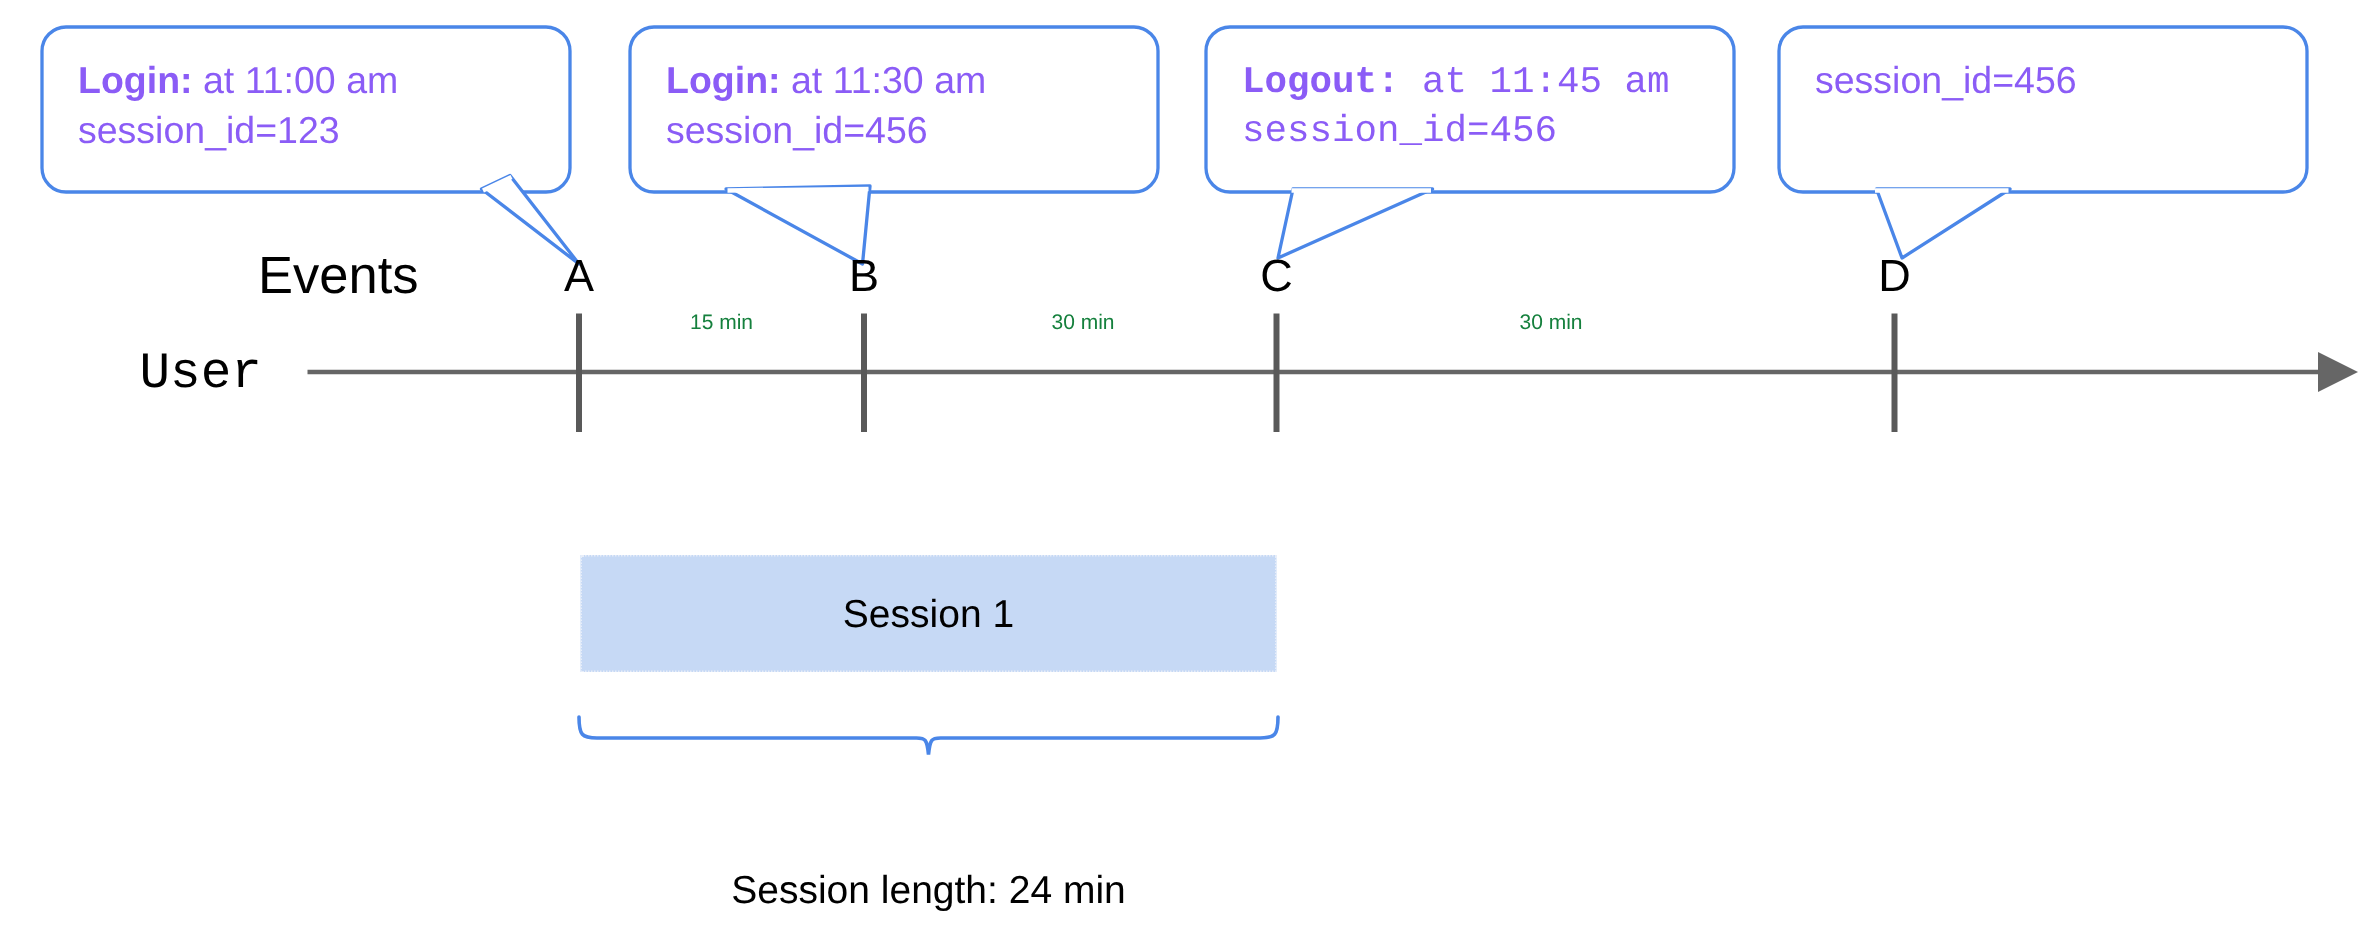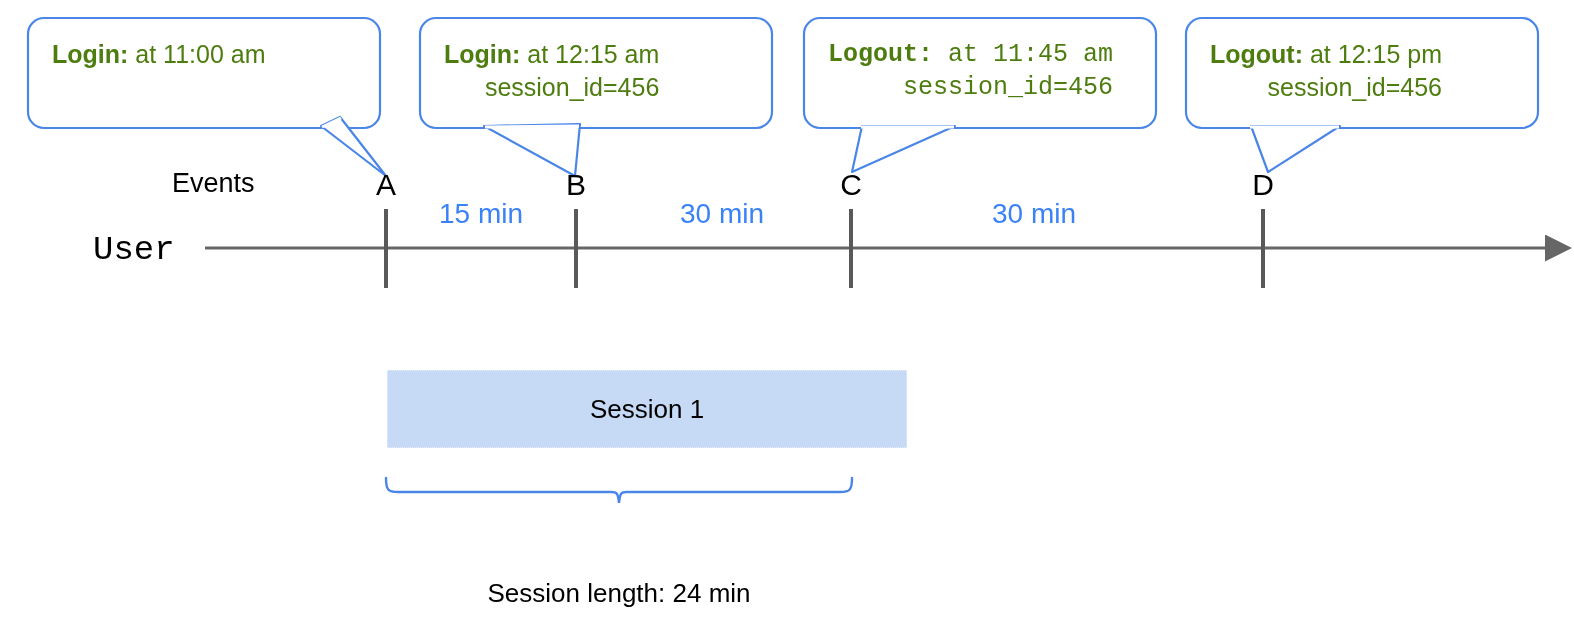--- a/index.html
+++ b/index.html
@@ -22,52 +22,51 @@
     position: absolute;
     left: 0;
     top: 0;
     width: 1574px;
     height: 630px;
   }
   .callout-text {
     position: absolute;
     font-size: 25px;
     line-height: 33px;
-    color: #4d7c0f;
+    color: #8b5cf6;
     white-space: nowrap;
     letter-spacing: 0px;
-    text-align: right;
   }
   .callout-text .lead {
     font-weight: bold;
   }
   .marker-letter {
     position: absolute;
     font-size: 30px;
     line-height: 30px;
     color: #000000;
     text-align: center;
     transform: translateX(-50%);
   }
   .interval-label {
     position: absolute;
-    font-size: 28px;
+    font-size: 14px;
     line-height: 22px;
-    color: #3b82f6;
+    color: #15803d;
     text-align: left;
     transform: translateX(-50%);
     white-space: nowrap;
   }
   .axis-label {
     position: absolute;
     color: #000000;
     white-space: nowrap;
   }
   #events-label {
-    font-size: 27px;
+    font-size: 35px;
     line-height: 27px;
   }
   #user-label {
     font-size: 34px;
     line-height: 34px;
   }
   #session-bar {
     position: absolute;
     background: #c6d9f5;
     border: 1px dotted #e8eef9;
@@ -134,49 +133,49 @@
     <line x1="1263" y1="209" x2="1263" y2="288" stroke="#595959" stroke-width="4"></line>
 
     <path d="M 386 478 C 386 490, 388 492, 398 492
              L 611 492 C 617 492, 618 493, 619 503
              C 620 493, 621 492, 627 492
              L 840 492 C 850 492, 852 490, 852 478" fill="none" stroke="#4a86e8" stroke-width="2.4" stroke-linecap="round"></path>
   </svg>
 
   <div class="callout-text" style="left:52px; top:38px;">
     <div><span class="lead">Login:</span><span> at 11:00 am</span></div>
+    <div>session_id=123</div>
   </div>
 
   <div class="callout-text" style="left:444px; top:38px;">
-    <div><span class="lead">Login:</span><span> at 12:15 am</span></div>
+    <div><span class="lead">Login:</span><span> at 11:30 am</span></div>
     <div>session_id=456</div>
   </div>
 
   <div class="callout-text" style="left:828px; top:38px;font-family:Liberation Mono, monospace;">
     <div><span class="lead">Logout:</span><span> at 11:45 am</span></div>
     <div>session_id=456</div>
   </div>
 
   <div class="callout-text" style="left:1210px; top:38px;">
-    <div><span class="lead">Logout:</span><span> at 12:15 pm</span></div>
     <div>session_id=456</div>
   </div>
 
   <div class="axis-label" id="events-label" style="left:172px; top:170px;">Events</div>
 
   <div class="axis-label" id="user-label" style="left:93px; top:233px;font-family:Liberation Mono, monospace;">User</div>
 
   <div class="marker-letter" style="left:386px; top:170px;">A</div>
   <div class="marker-letter" style="left:576px; top:170px;">B</div>
   <div class="marker-letter" style="left:851px; top:170px;">C</div>
   <div class="marker-letter" style="left:1263px; top:170px;">D</div>
 
   <div class="interval-label" style="left:481px; top:203px;">15 min</div>
   <div class="interval-label" style="left:722px; top:203px;">30 min</div>
   <div class="interval-label" style="left:1034px; top:203px;">30 min</div>
 
-  <div id="session-bar" style="left:387px; top:370px; width:520px; height:78px;">
+  <div id="session-bar" style="left:387px; top:370px; width:464px; height:78px;">
     <span id="session-bar-label">Session 1</span>
   </div>
 
   <div id="session-length-label" style="left:619px; top:580px;">Session length: 24 min</div>
 
 </div>
 
 </body></html>

